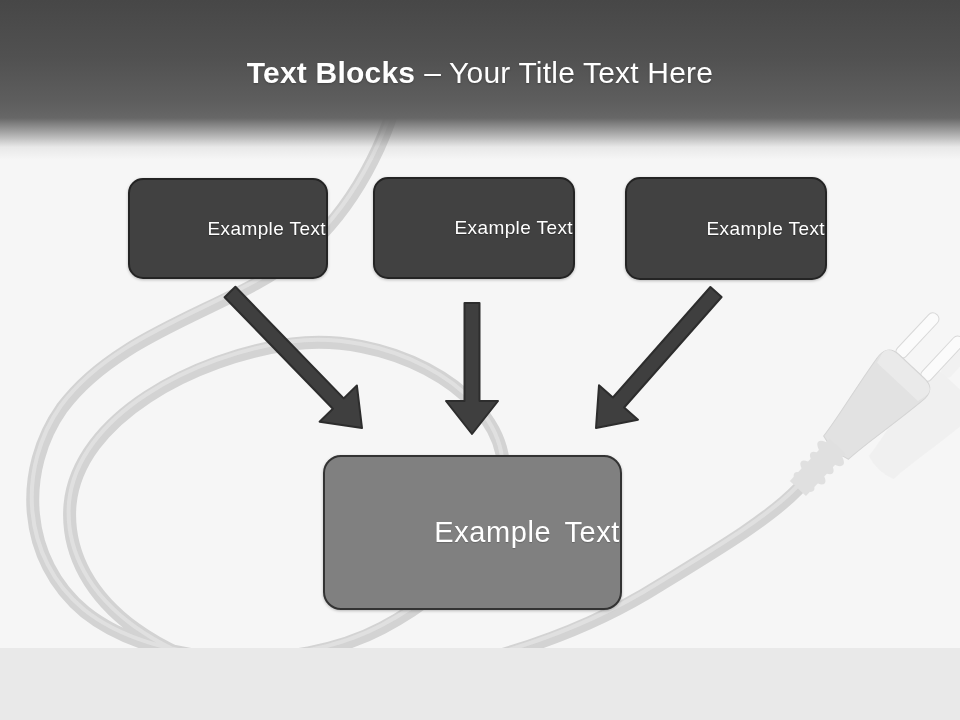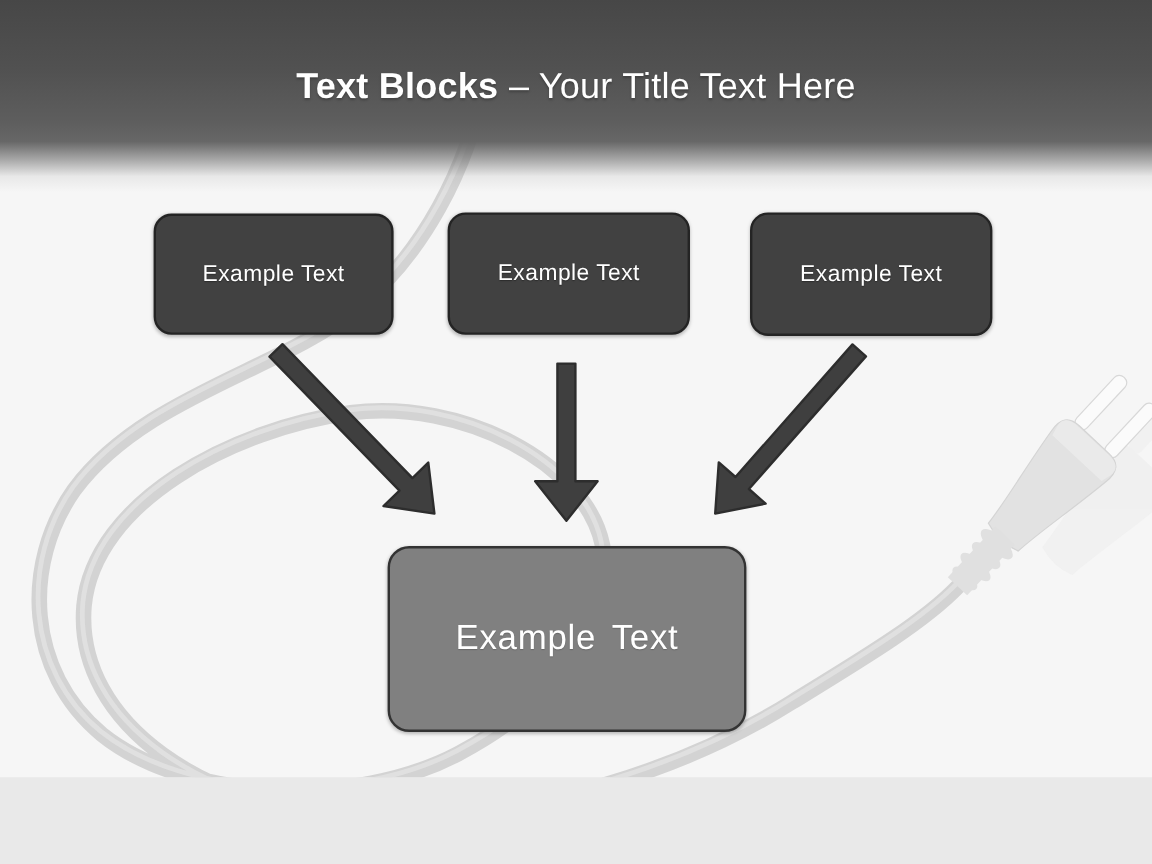--- a/index.html
+++ b/index.html
@@ -32,21 +32,21 @@
     font-size:30px;line-height:38px;
     letter-spacing:0.2px;
     text-shadow:0 1px 2px rgba(0,0,0,0.25);
   }
   .title .t-bold{font-weight:700;}
   .title .t-rest{font-weight:400;margin-left:9px;}
   
   .diagram{position:absolute;left:0;top:0;z-index:3;}
   .block{
     position:absolute;
-    display:flex;align-items:center;justify-content:center;
+    display:flex;align-items:center;justify-content:flex-end;
     background:var(--c-box-fill,#414141);
     border:2.5px solid var(--c-box-border,#242424);
     border-radius:15px;
     color:var(--c-box-text,#ffffff);
     font-size:19px;letter-spacing:0.4px;
     box-shadow:0 1px 3px rgba(0,0,0,0.25);
     box-sizing:border-box;
     text-shadow:0 1px 1px rgba(0,0,0,0.35);
   }
   .block.b1{left:128px;top:178px;width:200px;height:101px;}

